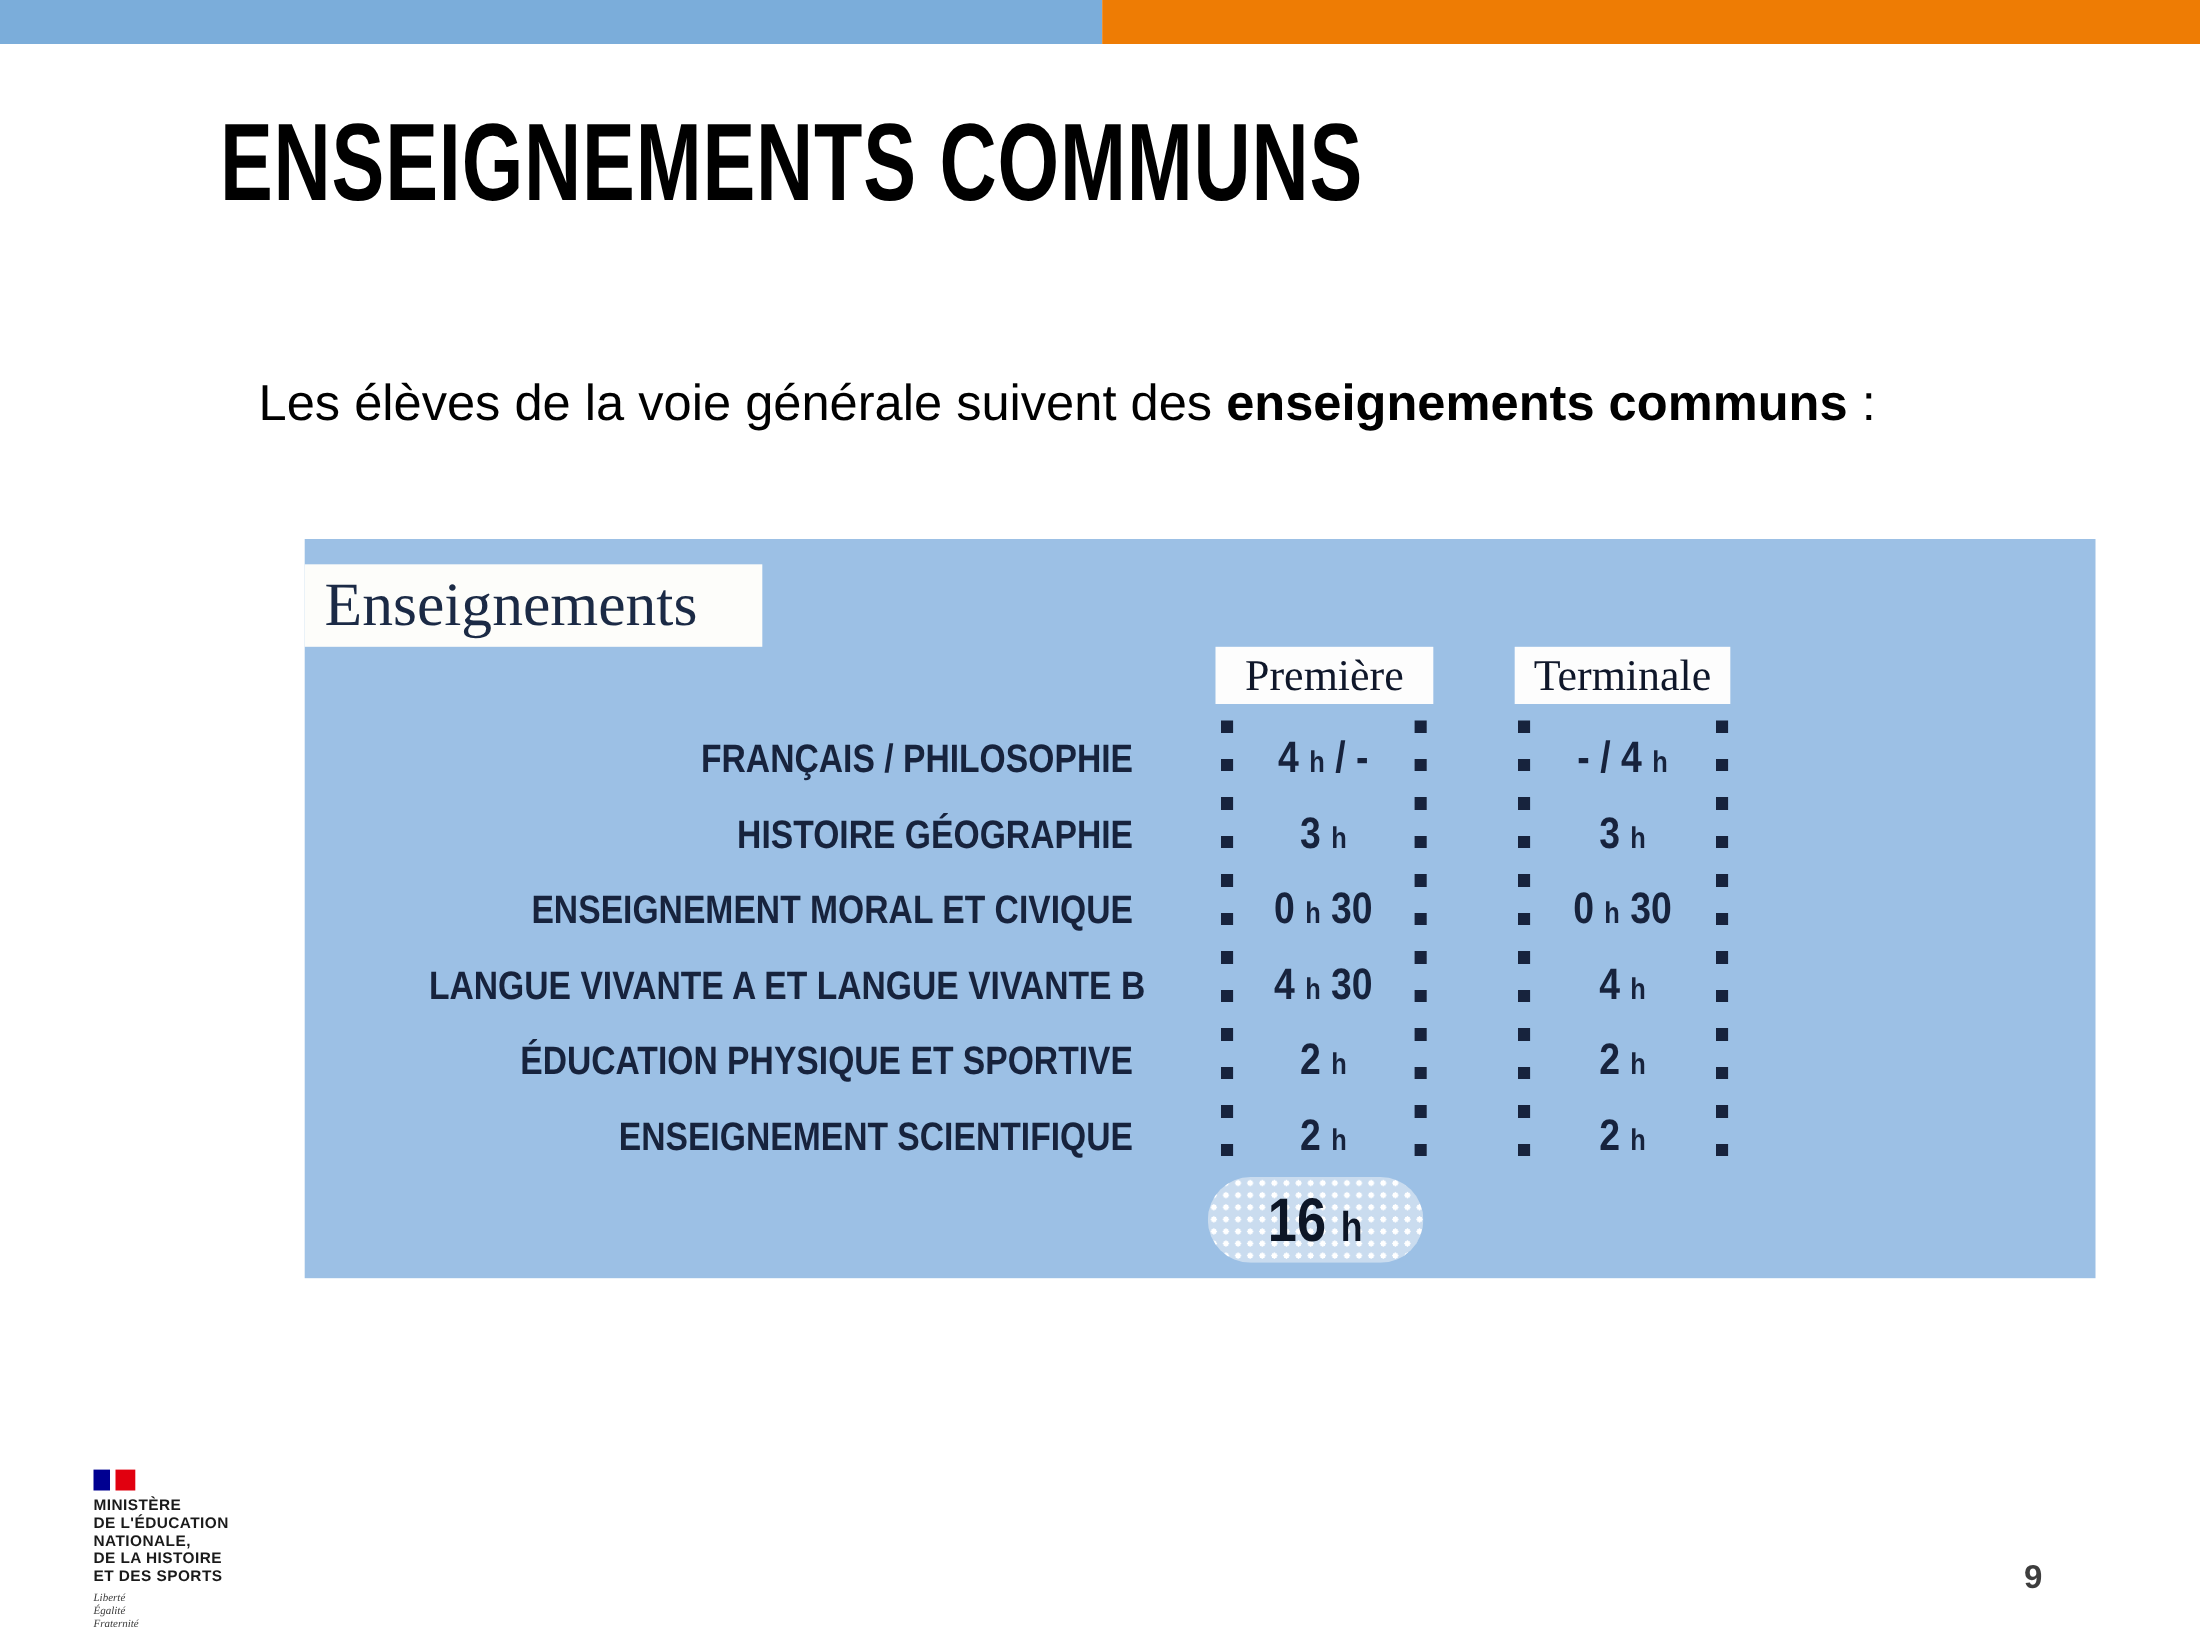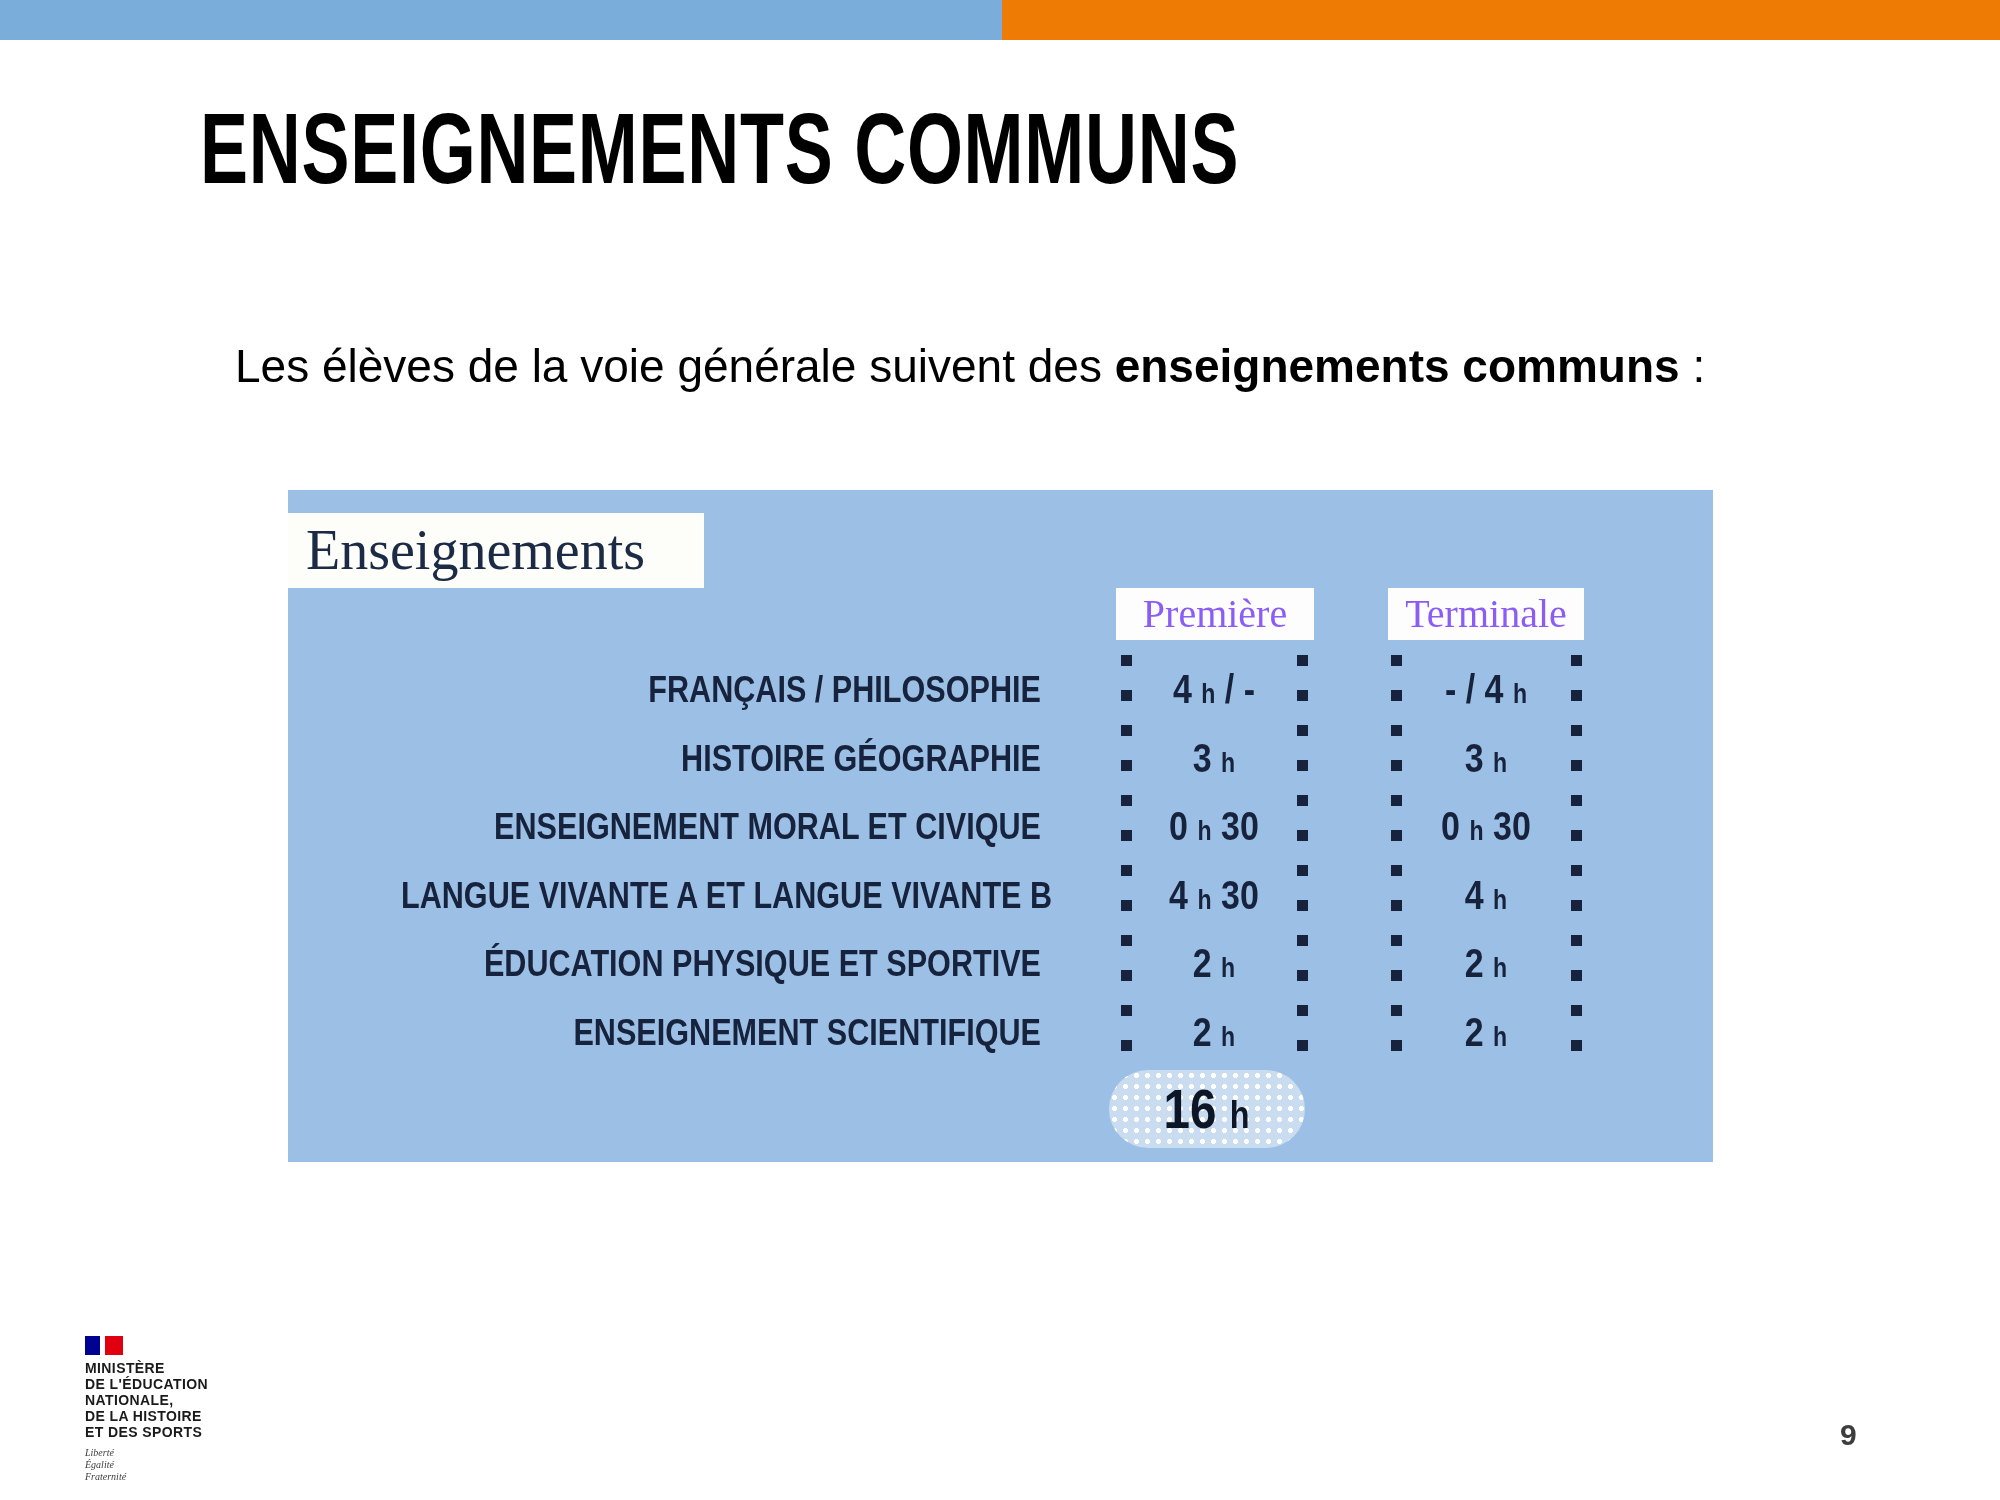--- a/index.html
+++ b/index.html
@@ -20,36 +20,36 @@
   }
 
   
   .subtitle {
     position:absolute; left:235px; top:338px; font-size:46px; color:#000;
     line-height:1.25; white-space:nowrap;text-align:center;
   }
   .subtitle .bold { font-weight:bold; }
 
   
-  .blue-table { position:absolute; left:288px; top:490px; width:1425px; height:672px; }
+  .blue-table { position:absolute; left:277px; top:490px; width:1628px; height:672px; }
 
   .hdr-white {
     position:absolute; left:0; top:23px; width:416px; height:75px; background:#fdfdfa;
     font-family:"Liberation Serif", serif; font-size:56px; color:#1b2a45;
     line-height:75px; padding-left:18px; box-sizing:border-box; white-space:nowrap;
   }
   .hdr-black {
     position:absolute; left:416px; top:21px; width:322px; height:80px; background:#0a0a0a;
     font-family:"Liberation Serif", serif; font-size:56px; color:#ffffff;
     line-height:80px; padding-left:24px; letter-spacing:2px; box-sizing:border-box; white-space:nowrap;
   }
 
   .colhead {
     position:absolute; top:98px; height:52px; background:#fdfdfd;
-    font-family:"Liberation Serif", serif; font-size:40px; color:#8b5cf6;
+    font-family:"Liberation Serif", serif; font-size:40px; color:#0f172a;
     line-height:52px; text-align:center;
   }
   .colhead.c1 { left:828px;  width:198px; }
   .colhead.c2 { left:1100px; width:196px; }
 
   .dotline {
     position:absolute; top:165px; width:11px; height:402px;
     background-image:repeating-linear-gradient(to bottom, #17233d 0 11px, rgba(0,0,0,0) 11px 35px);
   }
   .dotline.d1 { left:833px; }

